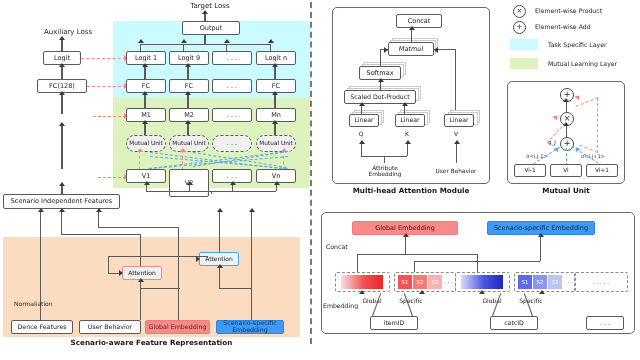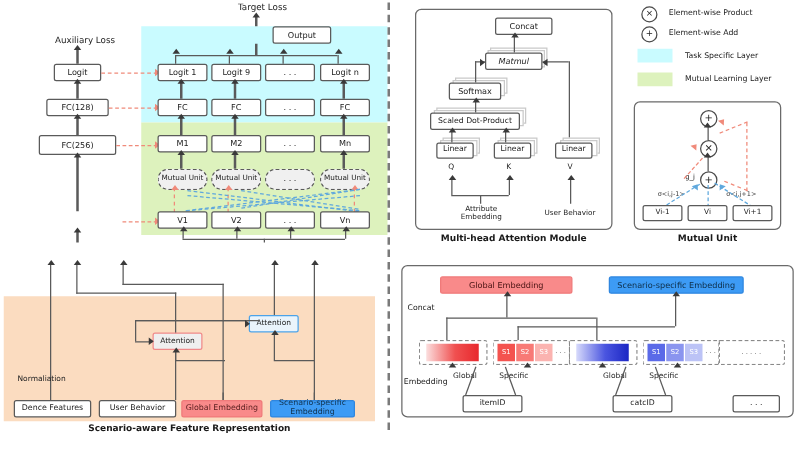--- a/index.html
+++ b/index.html
@@ -74,37 +74,36 @@
   <div class="arrow arr-up" style="left:59px;top:36px;"></div>
 
   <div class="box" style="left:43px;top:51px;width:38px;height:14px;font-size:6.5px;">Logit</div>
   <div class="ln lnv" style="left:61.4px;top:65px;height:14px;"></div>
   <div class="arrow arr-up" style="left:59px;top:63px;"></div>
 
   <div class="box" style="left:37px;top:79px;width:50px;height:14px;font-size:6.5px;">FC(128)</div>
   <div class="ln lnv" style="left:61.4px;top:93px;height:21px;"></div>
   <div class="arrow arr-up" style="left:59px;top:91px;"></div>
 
-  <div class="box" style="left:31px;top:108px;width:62px;height:16px;font-size:6.5px;">FC(256)</div>
   <div class="ln lnv" style="left:61.4px;top:124px;height:45px;"></div>
   <div class="arrow arr-up" style="left:59px;top:122px;"></div>
 
   <div class="ln lnv" style="left:61.4px;top:184px;height:10px;"></div>
   <div class="arrow arr-up" style="left:59px;top:182px;"></div>
 
   <div class="dash-red" style="left:81px;top:57.5px;width:45px;"></div>
   <div class="arrow arr-rt" style="left:124px;top:55px;border-left-color:#f08a7a;"></div>
   <div class="dash-red" style="left:87px;top:85.5px;width:39px;"></div>
   <div class="arrow arr-rt" style="left:124px;top:83px;border-left-color:#f08a7a;"></div>
   <div class="dash-red" style="left:93px;top:115.5px;width:33px;"></div>
   <div class="arrow arr-rt" style="left:124px;top:113px;border-left-color:#f08a7a;"></div>
   <div class="dash-red" style="left:98px;top:176.5px;width:28px;"></div>
   <div class="arrow arr-rt" style="left:124px;top:174px;border-left-color:#f08a7a;"></div>
 
-  <div class="box" style="left:182px;top:21px;width:47px;height:14px;font-size:6.5px;margin-left:36px;">Output</div>
+  <div class="box" style="left:182px;top:21px;width:58px;height:14px;font-size:6.5px;">Output</div>
 
   <div class="ln lnh" style="left:140px;top:44px;width:130px;transform:rotate(0deg);"></div>
   <div class="ln lnv" style="left:204.4px;top:35px;height:9px;"></div>
   <div class="ln lnv" style="left:140px;top:44px;height:7px;"></div>
   <div class="ln lnv" style="left:183px;top:44px;height:7px;"></div>
   <div class="ln lnv" style="left:226px;top:44px;height:7px;"></div>
   <div class="ln lnv" style="left:270px;top:44px;height:7px;"></div>
   <div class="arrow arr-up" style="left:137.6px;top:39px;"></div>
   <div class="arrow arr-up" style="left:180.6px;top:39px;"></div>
   <div class="arrow arr-up" style="left:223.6px;top:39px;"></div>
@@ -159,35 +158,36 @@
   <div class="arrow arr-up" style="left:280.6px;top:148px;border-bottom-color:#f08a7a;"></div>
 
   <div class="dash-blue" style="left:150px;top:152px;width:138px;transform:rotate(7deg);"></div>
   <div class="dash-blue" style="left:150px;top:156px;width:138px;transform:rotate(5deg);"></div>
   <div class="dash-blue" style="left:288px;top:152px;width:140px;transform:rotate(173deg);"></div>
   <div class="dash-blue" style="left:288px;top:157px;width:140px;transform:rotate(175deg);"></div>
   <div class="dash-blue" style="left:193px;top:152px;width:95px;transform:rotate(9deg);"></div>
   <div class="dash-blue" style="left:288px;top:152px;width:96px;transform:rotate(171deg);"></div>
 
   <div class="box" style="left:126px;top:169px;width:40px;height:14px;font-size:6.5px;">V1</div>
-  <div class="box" style="left:169px;top:169px;width:40px;height:14px;font-size:6.5px;">V2</div>
+  <div class="box" style="left:169px;top:169px;width:40px;height:28px;font-size:6.5px;">V2</div>
   <div class="box" style="left:212px;top:169px;width:40px;height:14px;font-size:6.5px;">. . .</div>
   <div class="box" style="left:256px;top:169px;width:40px;height:14px;font-size:6.5px;">Vn</div>
 
   <div class="ln lnh" style="left:146px;top:191px;width:130px;"></div>
   <div class="ln lnv" style="left:211px;top:191px;height:3px;"></div>
   <div class="ln lnv" style="left:146px;top:183px;height:8px;"></div>
   <div class="ln lnv" style="left:189px;top:183px;height:8px;"></div>
   <div class="ln lnv" style="left:232px;top:183px;height:8px;"></div>
   <div class="ln lnv" style="left:276px;top:183px;height:8px;"></div>
   <div class="arrow arr-up" style="left:143.6px;top:181px;"></div>
   <div class="arrow arr-up" style="left:186.6px;top:181px;"></div>
   <div class="arrow arr-up" style="left:229.6px;top:181px;"></div>
   <div class="arrow arr-up" style="left:273.6px;top:181px;"></div>
 
+  <div class="box" style="left:3px;top:194px;width:117px;height:15px;font-size:6.5px;">Scenario Independent Features</div>
 
   <div class="ln lnv" style="left:40px;top:212px;height:110px;"></div>
   <div class="arrow arr-up" style="left:37.6px;top:208px;"></div>
   <div class="ln lnv" style="left:61px;top:212px;height:23px;"></div>
   <div class="arrow arr-up" style="left:58.6px;top:208px;"></div>
   <div class="ln lnh" style="left:61px;top:234px;width:80px;"></div>
   <div class="ln lnv" style="left:140px;top:234px;height:86px;"></div>
 
   <div class="ln lnv" style="left:98px;top:212px;height:16px;"></div>
   <div class="arrow arr-up" style="left:95.6px;top:208px;"></div>

